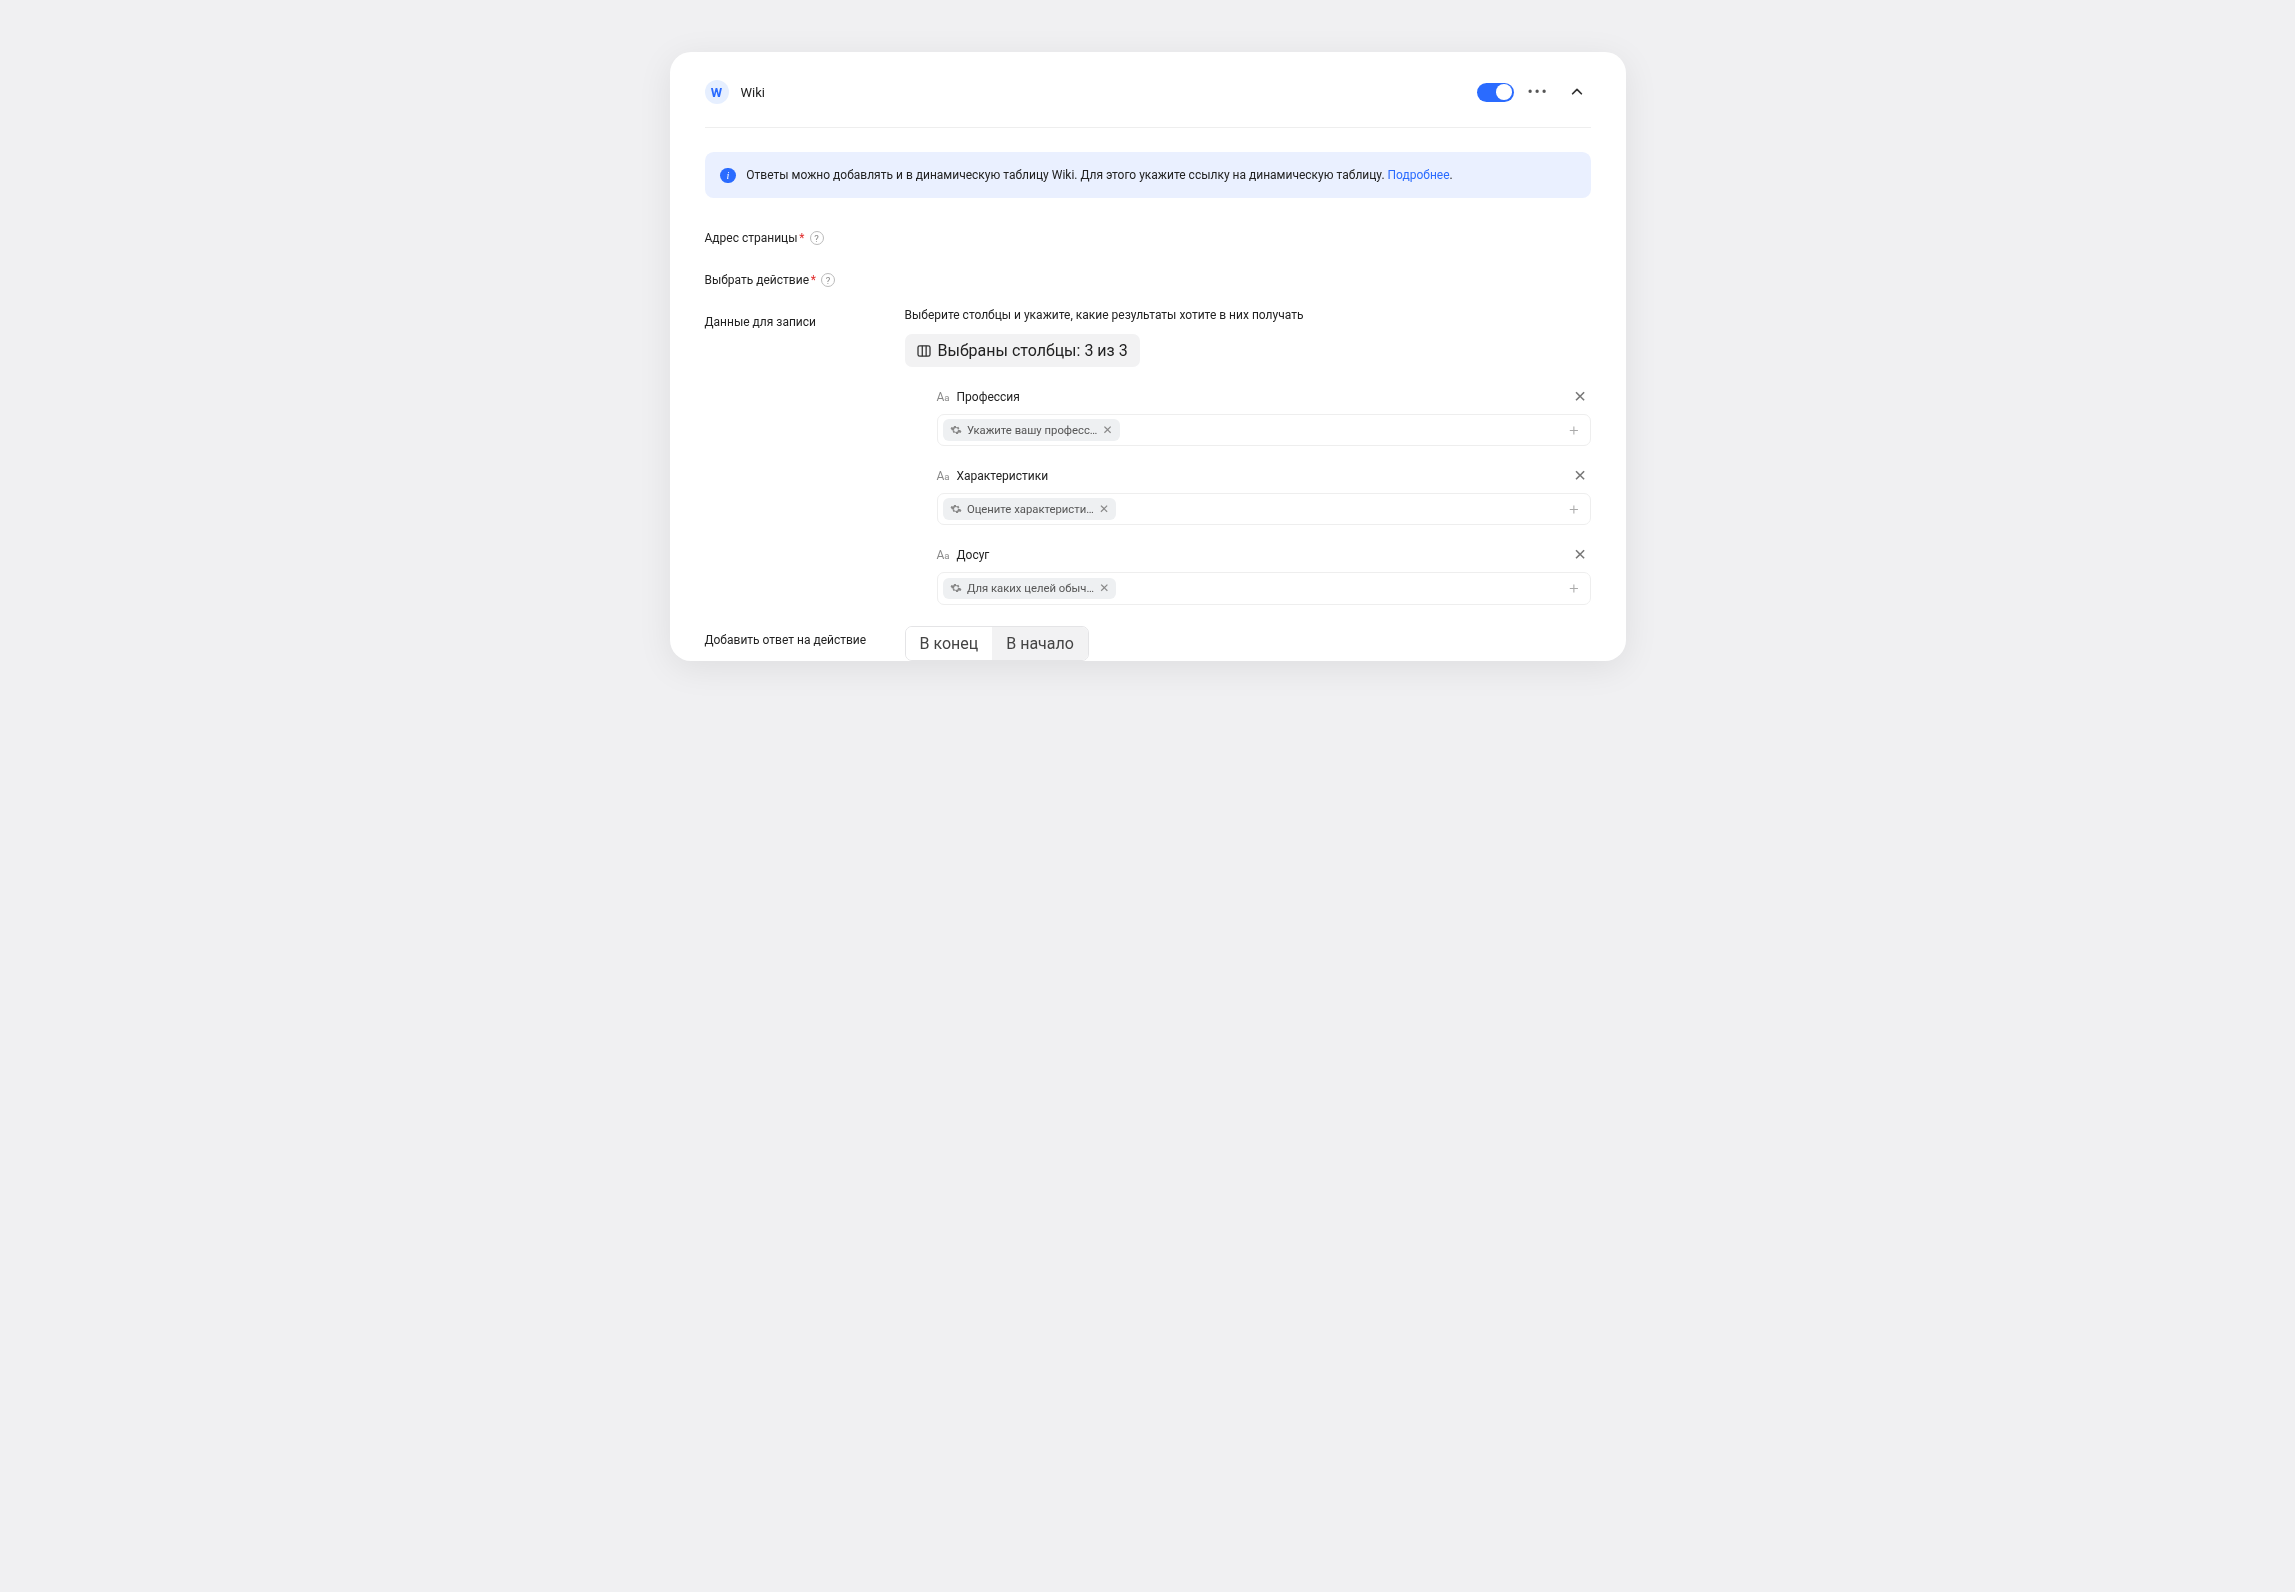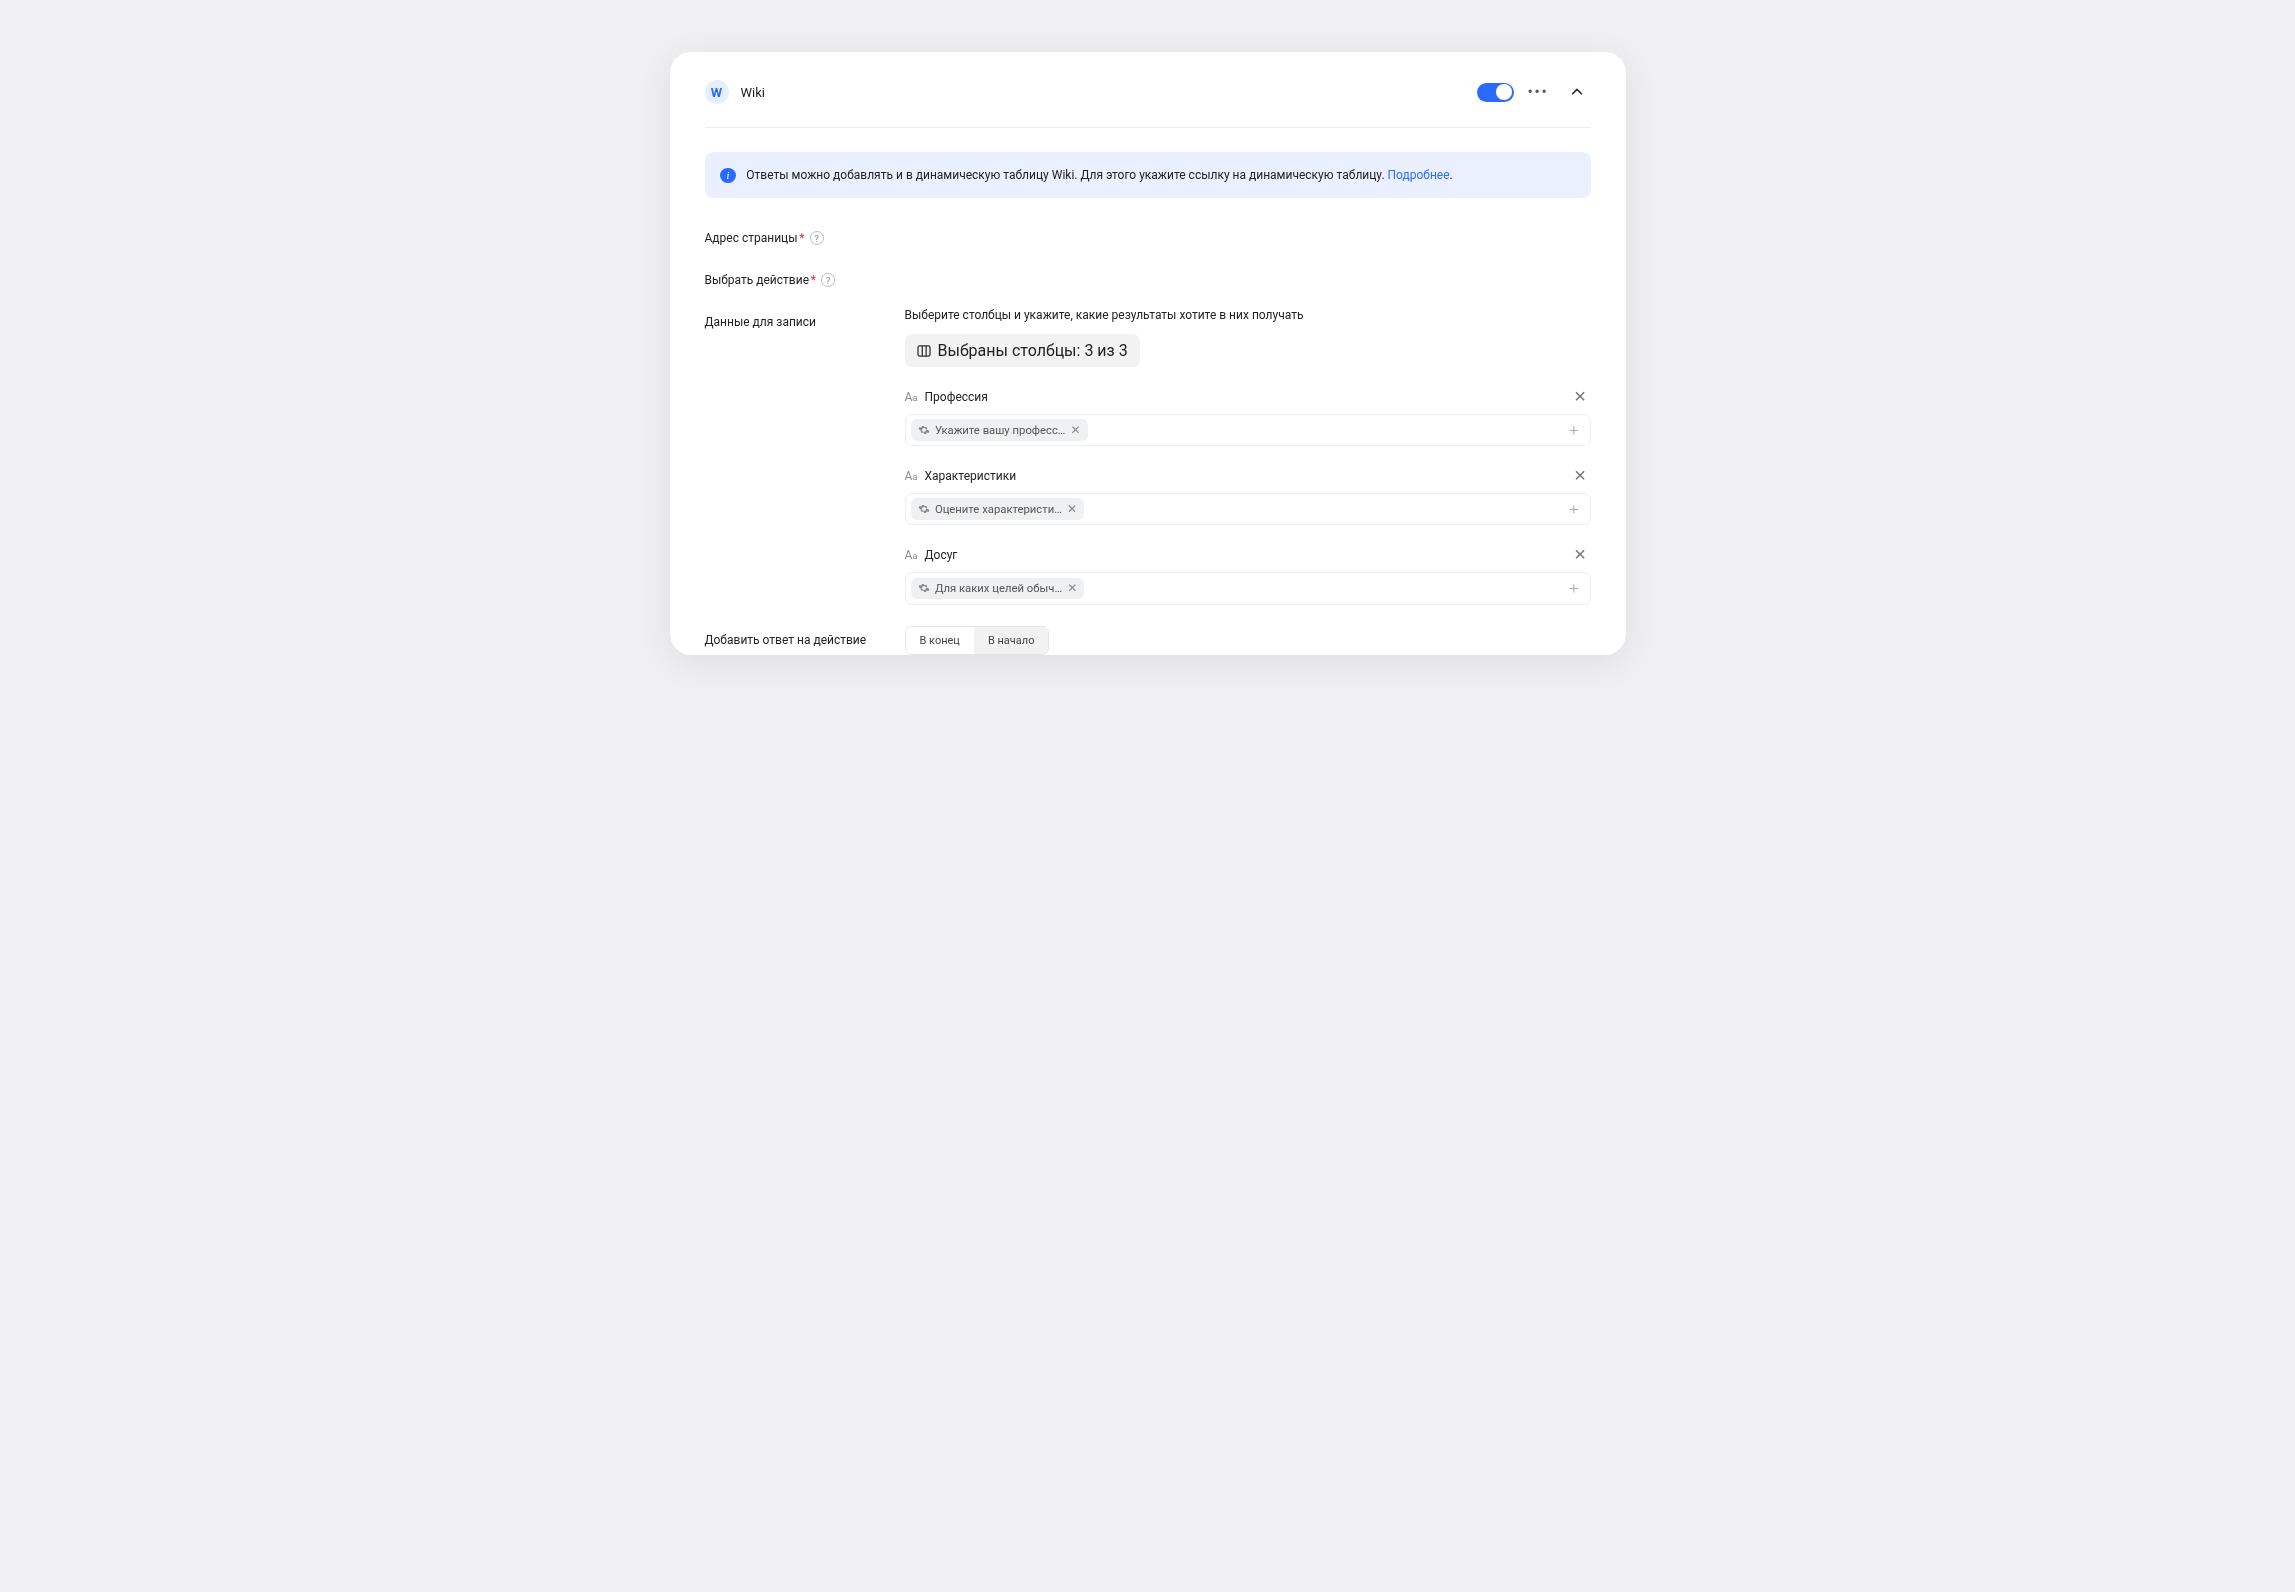--- a/index.html
+++ b/index.html
@@ -166,21 +166,21 @@
     font-size: 16px;
     cursor: pointer;
   }
   .col-icon {
     width: 14px; height: 12px;
     display: inline-flex;
     align-items: center;
     justify-content: center;
   }
 
-  .columns { margin-top: 19px; display: flex; flex-direction: column; gap: 19px; }
+  .columns { margin-top: 19px; display: flex; flex-direction: column; gap: 19px; margin-left: 32px; }
   .column-block { }
   .column-head {
     display: flex;
     align-items: center;
     margin-bottom: 7px;
   }
   .aa-icon {
     font-size: 9.6px;
     color: #888;
     margin-right: 7px;
@@ -226,21 +226,21 @@
   }
 
   .segmented {
     display: inline-flex;
     border: 0.9px solid #e4e4e6;
     border-radius: 7px;
     overflow: hidden;
   }
   .segmented .seg {
     padding: 7px 14px;
-    font-size: 11px;
+    font-size: 16px;
     cursor: pointer;
     background: #f2f2f3;
     color: #444;
   }
   .segmented .seg.active { background: #fff; }
 
   svg { display: block; }
 </style>
 </head>
 <body>

